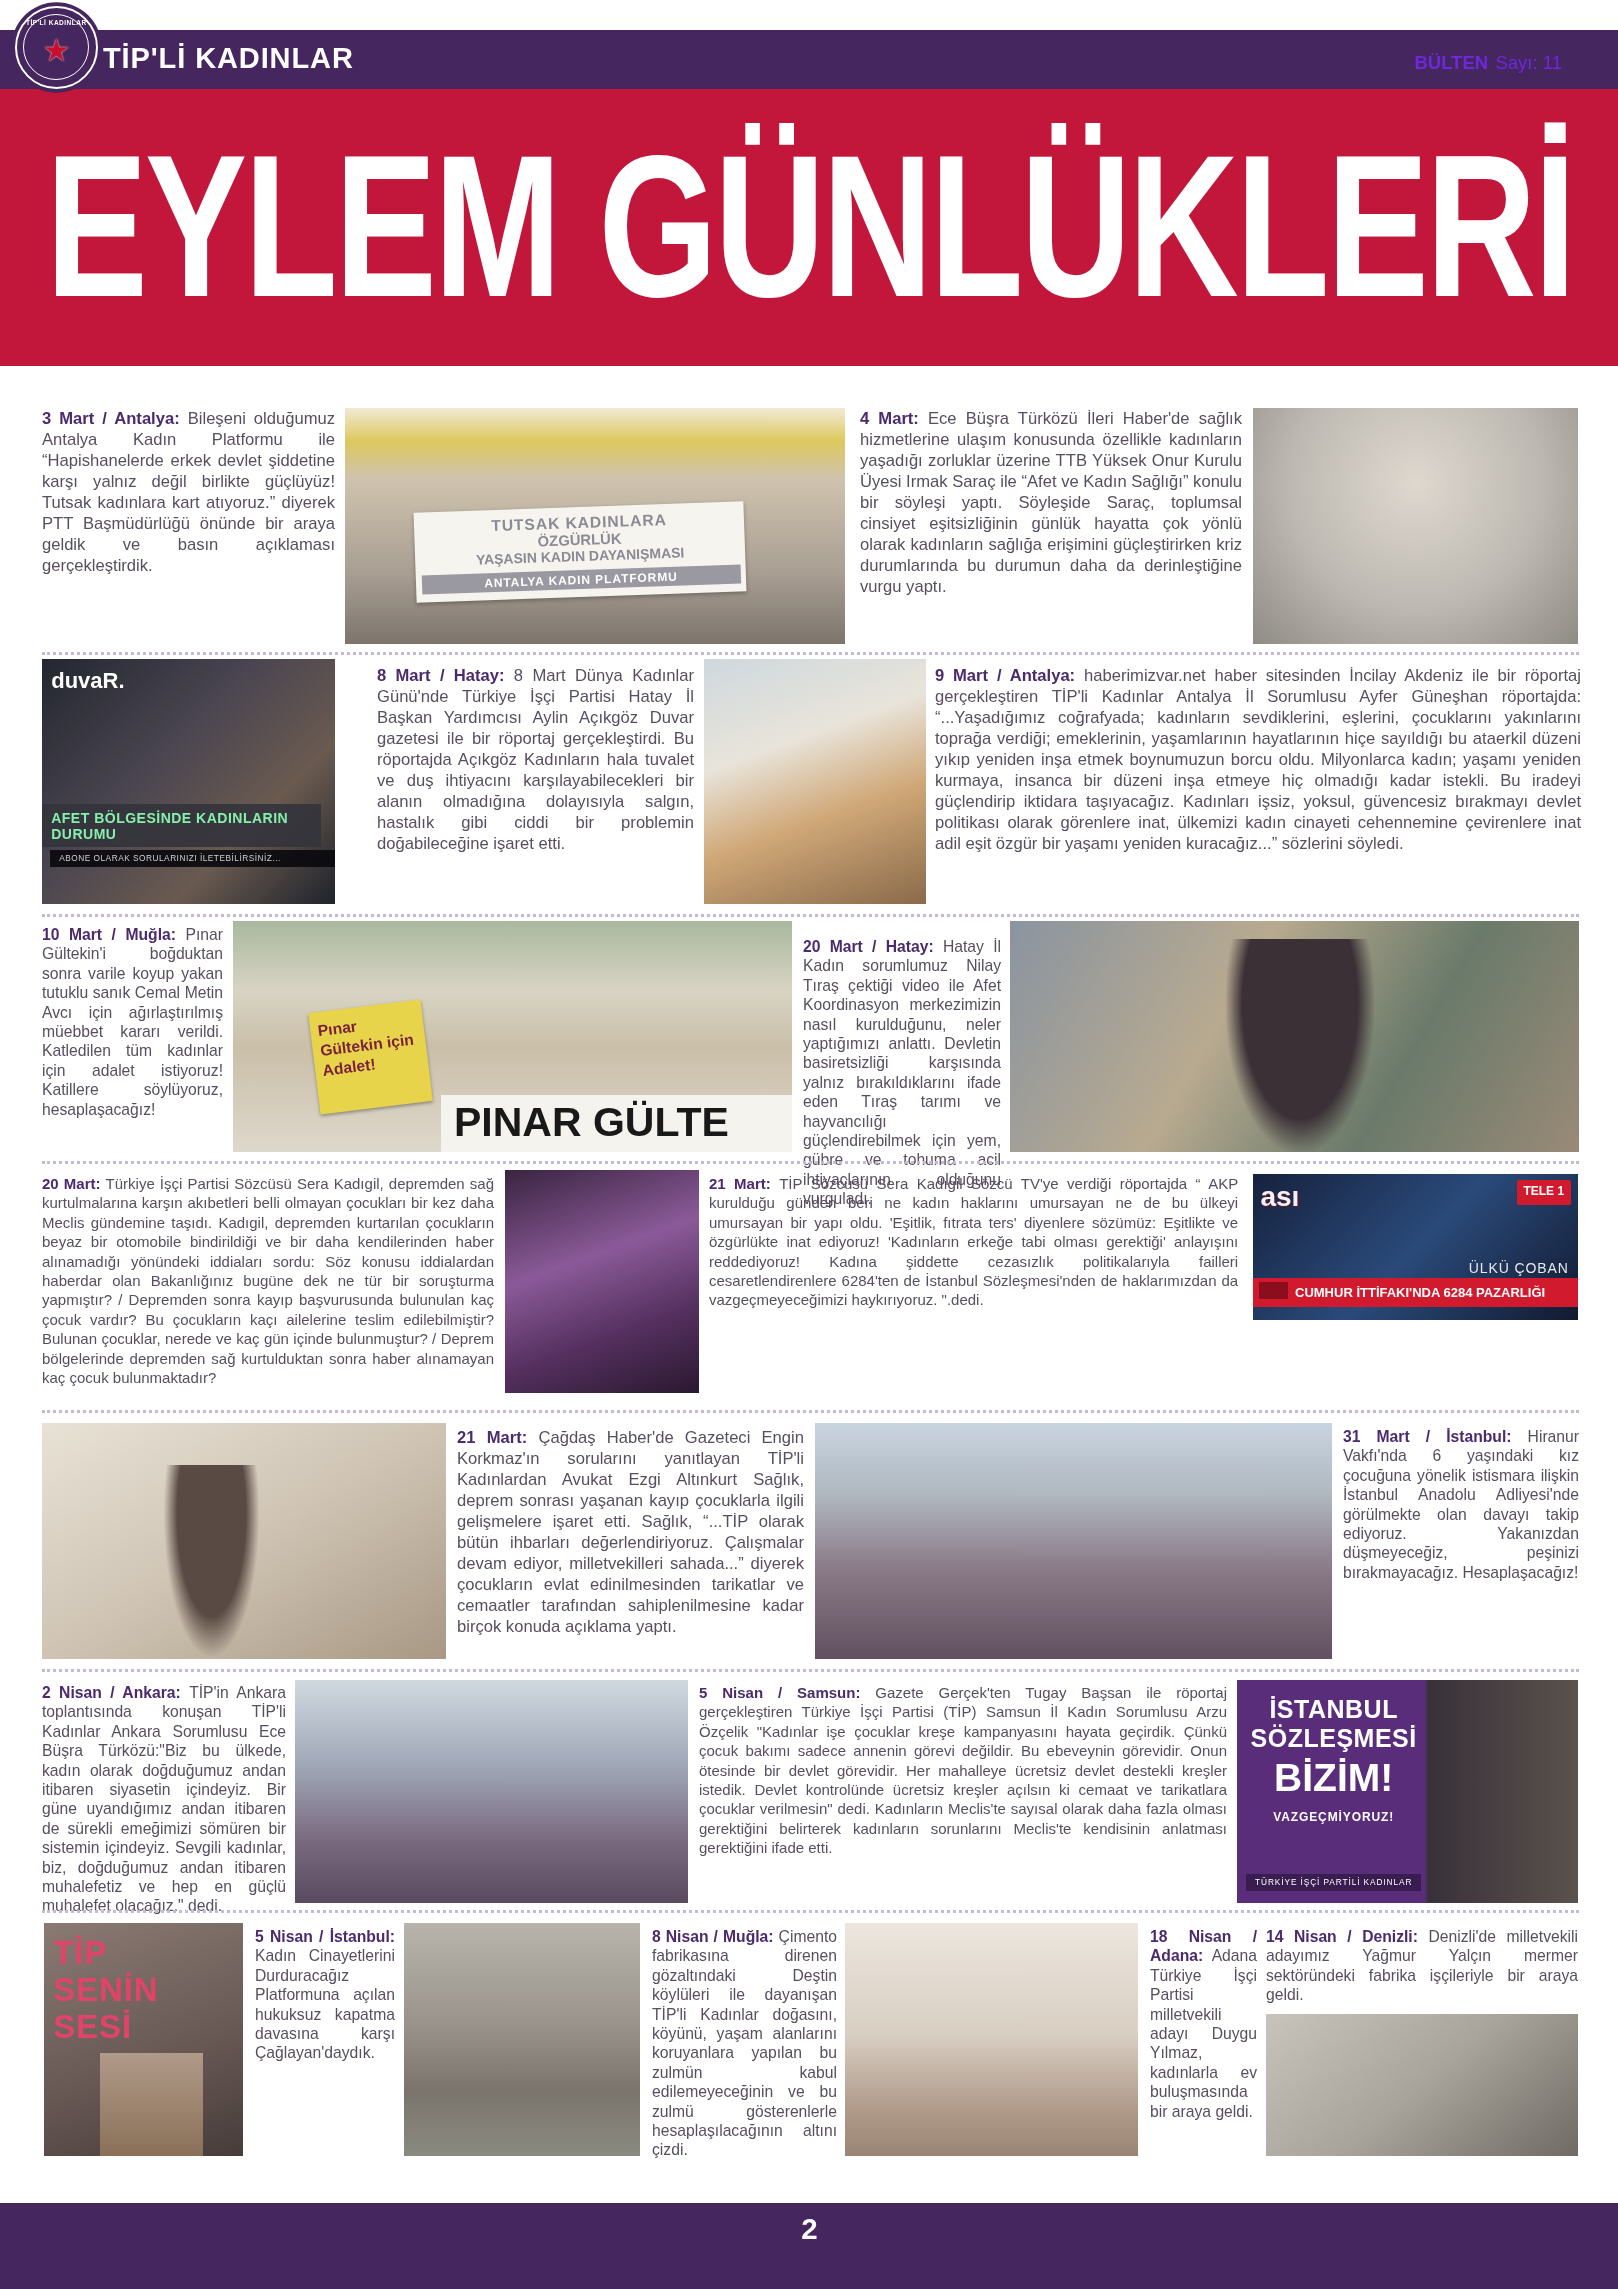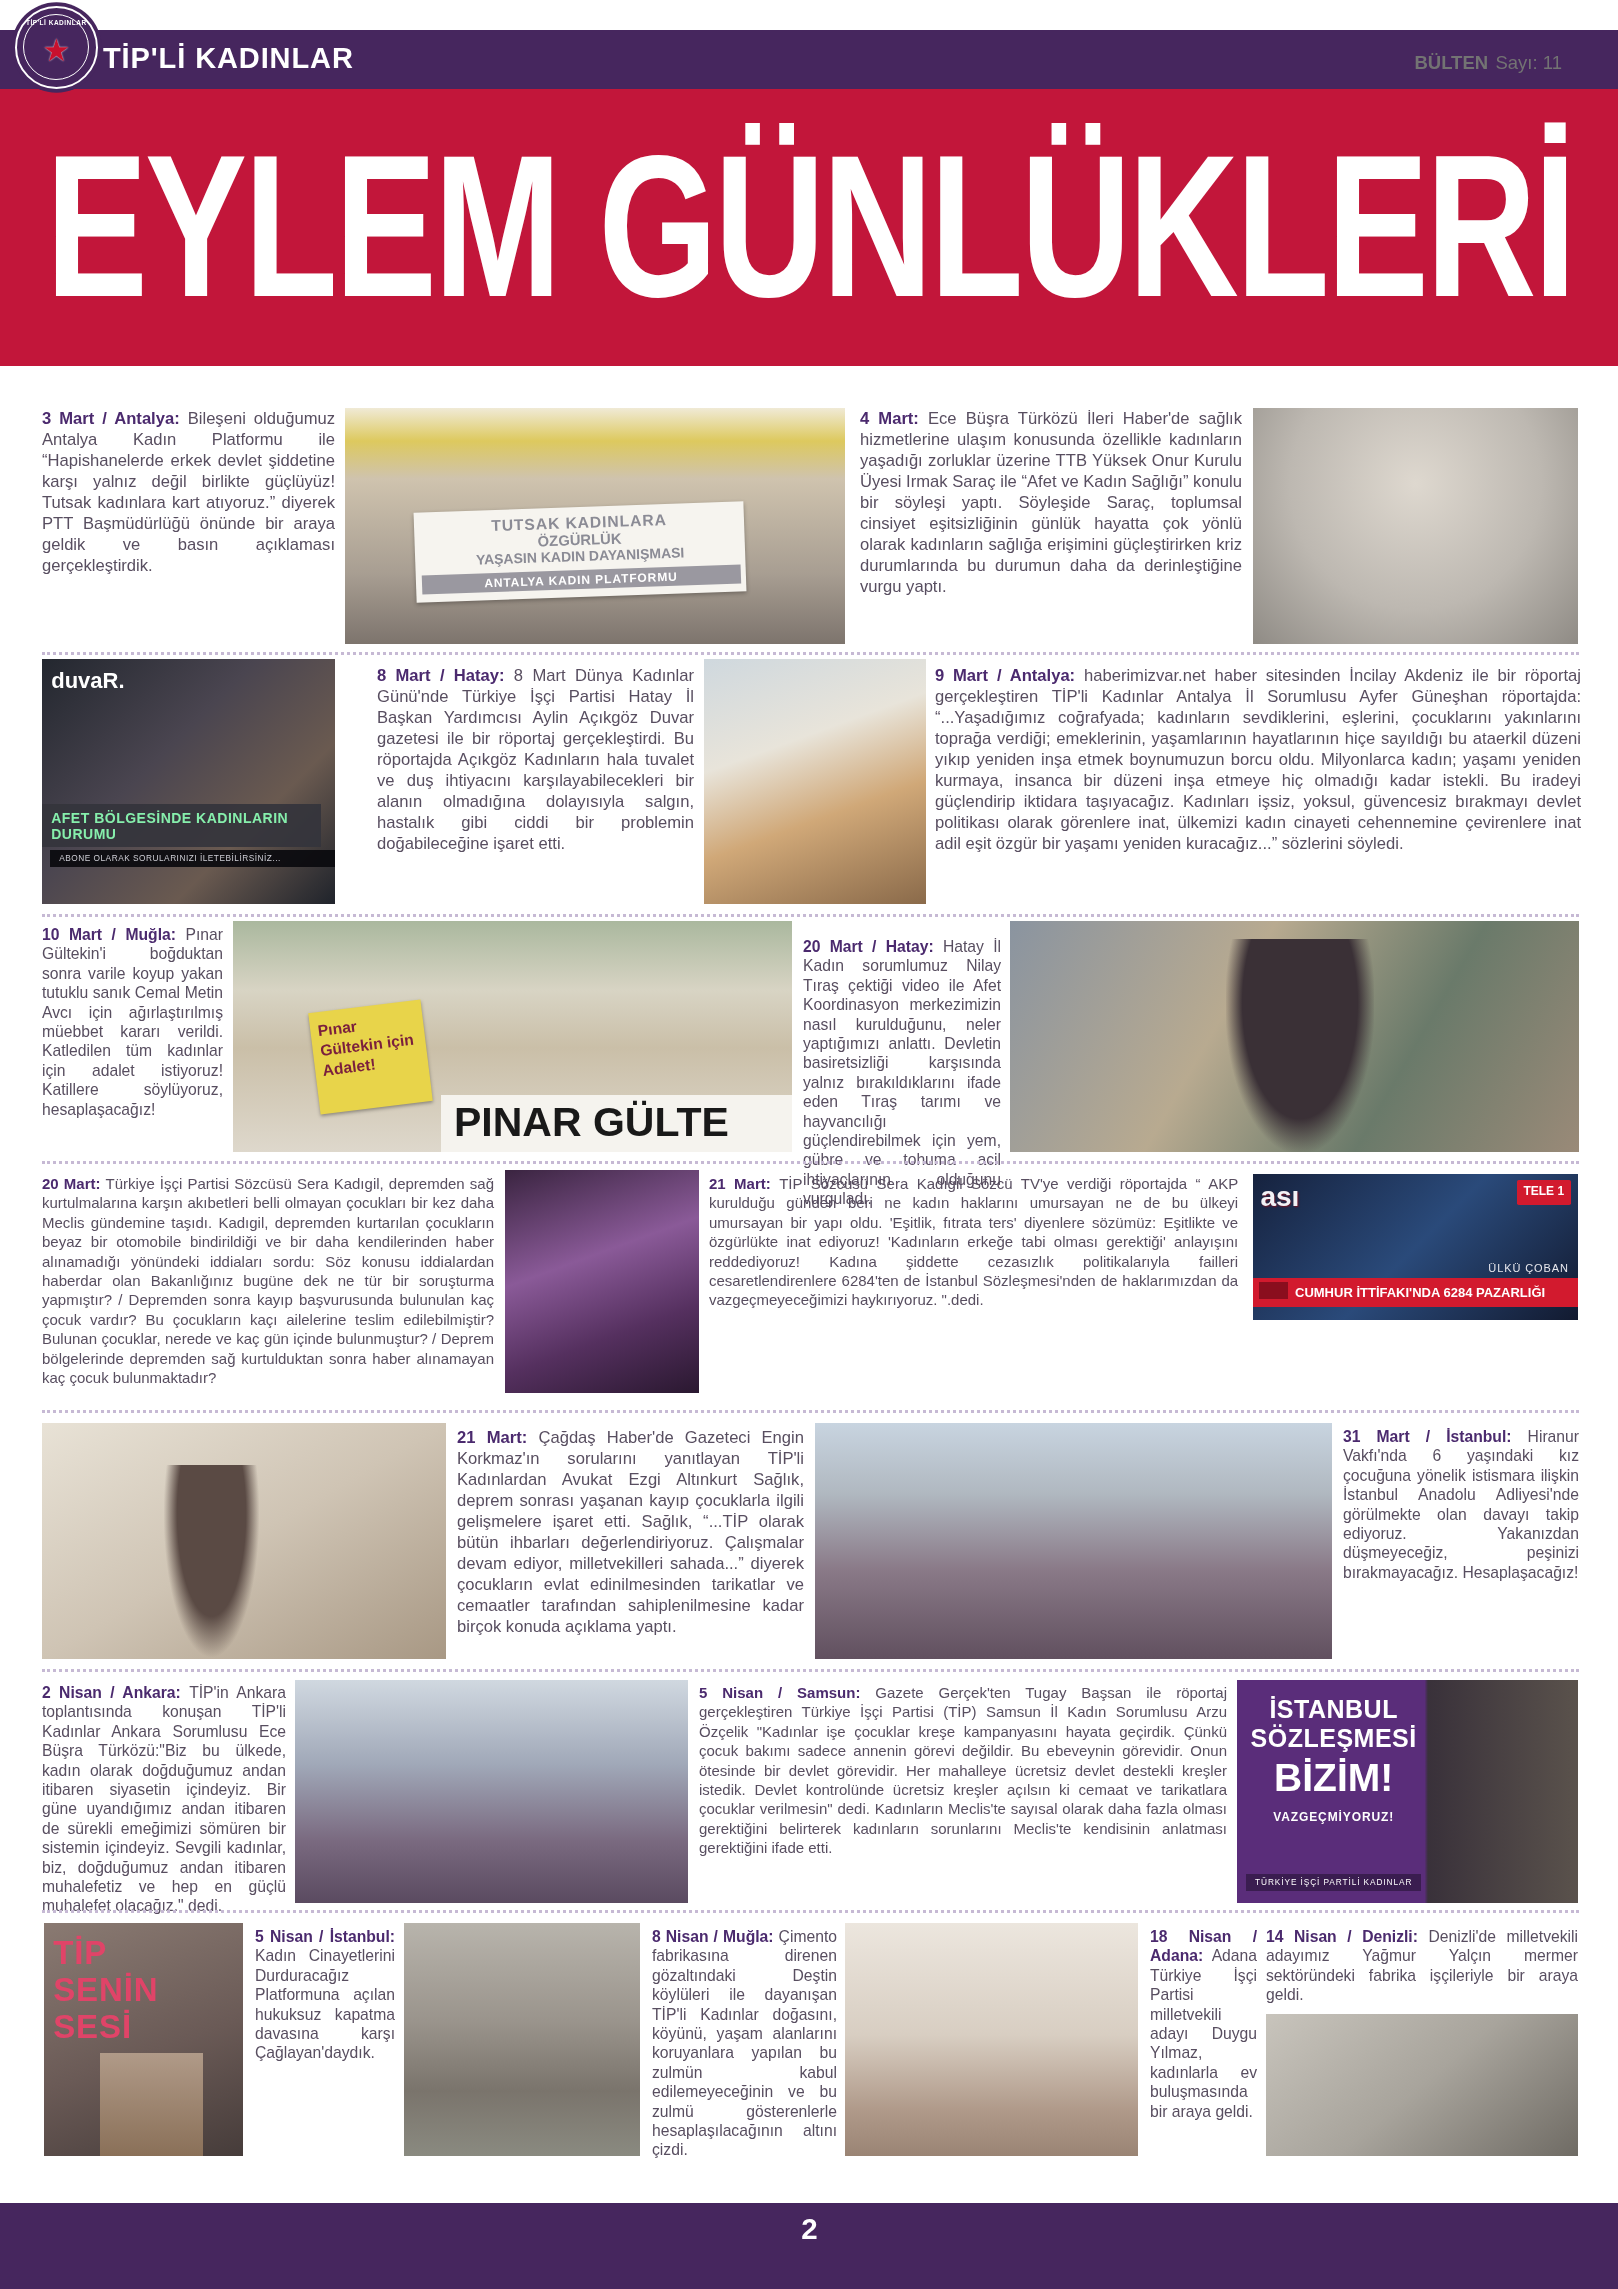--- a/index.html
+++ b/index.html
@@ -4,21 +4,21 @@
 <style>
   html,body{margin:0;padding:0;background:#e9e7ec;}
   *{box-sizing:border-box;}
   #page{
     position:relative;width:1619px;height:2290px;background:#ffffff;
     font-family:"Liberation Sans",sans-serif;overflow:hidden;margin:0 auto;
   }
   
   #topbar{position:absolute;left:0;top:29.5px;width:1619px;height:59px;background:#46265e;}
   #brand{position:absolute;left:103px;top:42px;font-size:29px;font-weight:bold;color:#ffffff;letter-spacing:0.9px;}
-  #issue{position:absolute;right:57px;top:52px;font-size:18.5px;color:#737373;}
+  #issue{position:absolute;right:57px;top:52px;font-size:18.5px;color:#6d28d9;}
   #issue b{font-weight:bold;margin-right:7.4px;}
   #logo{
     position:absolute;left:14.8px;top:5.5px;width:83px;height:83px;border-radius:50%;
     background:#46265e;border:2.8px solid #ffffff;z-index:5;
     box-shadow:0 0 0 3.7px #46265e;
   }
   #logo .ring{position:absolute;left:6.5px;top:6.5px;right:6.5px;bottom:6.5px;border:1.8px solid #ffffff;border-radius:50%;}
   #logo .ringtext{position:absolute;left:0;right:0;top:11px;text-align:center;font-size:6.5px;color:#ffffff;font-weight:bold;letter-spacing:0.5px;}
   #logo .star{position:absolute;left:0;right:0;top:24px;text-align:center;font-size:31px;color:#c8102e;text-shadow:0 0 1.8px #ffffff;}
   
@@ -57,21 +57,21 @@
     color:#7a1f3d;font-weight:bold;font-size:15.7px;line-height:20px;padding:9.2px 7.4px;box-shadow:0 1.8px 3.7px rgba(0,0,0,.35);}
   .pinar-banner{position:absolute;left:208px;bottom:0;width:352px;height:57px;background:#f5f3ee;
     color:#191919;font-weight:800;font-size:41px;line-height:55px;padding-left:13px;white-space:nowrap;}
   .ph-market{background:linear-gradient(120deg,#8a94a0 0%,#b8aa90 38%,#6a7a6a 68%,#9a8a78 100%);}
   .ph-market::after{content:"";position:absolute;left:38%;top:8%;width:26%;height:92%;
     background:radial-gradient(ellipse at 50% 30%,#3a3036 0%,#3a3036 55%,transparent 72%);}
   .ph-meclis{background:linear-gradient(160deg,#3a2440 0%,#8a5a98 40%,#55305f 70%,#2a1830 100%);}
   .ph-tele1{background:linear-gradient(135deg,#16223e 0%,#2a4a7a 50%,#121a30 100%);float:right;margin:0 0 9.2px 14.8px;position:relative;}
   .tele1-logo{position:absolute;right:7.4px;top:5.5px;background:#d21a2e;color:#ffffff;font-weight:800;font-size:12px;padding:2.8px 6.5px;border-radius:1.8px;}
   .tele1-frag{position:absolute;left:7.4px;top:13px;color:#f2f2f6;font-weight:800;font-size:28px;text-shadow:0.9px 0.9px 1.8px #7a1020;}
-  .tele1-name{position:absolute;right:9.2px;bottom:42px;color:#e8e8ee;font-size:11px;letter-spacing:0.9px;}
+  .tele1-name{position:absolute;right:9.2px;bottom:42px;color:#e8e8ee;font-size:14px;letter-spacing:0.9px;}
   .tele1-band{position:absolute;left:0;right:0;bottom:13px;background:#d21a2e;color:#ffffff;font-weight:800;
     font-size:13px;padding:4.6px 7.4px 4.6px 42px;white-space:nowrap;}
   .tele1-band::before{content:"";position:absolute;left:5.5px;top:3.7px;width:29.5px;height:16.6px;background:#8a0e1e;}
   .ph-desk{background:linear-gradient(150deg,#e8e2d6 0%,#cfc4b4 50%,#a89884 100%);}
   .ph-desk::after{content:"";position:absolute;left:30%;top:18%;width:24%;height:82%;
     background:radial-gradient(ellipse at 50% 25%,#5a4a44 0%,#5a4a44 50%,transparent 70%);}
   .ph-flags{background:linear-gradient(180deg,#c8d4e0 0%,#b0b8c0 30%,#8a7a88 62%,#61505f 100%);}
   .ph-tipbanner{background:linear-gradient(180deg,#d0d8e0 0%,#a0a8b8 38%,#7a6a80 72%,#5a4a60 100%);}
   .ph-ist{background:linear-gradient(90deg,#5a2d7a 0%,#5a2d7a 55%,#39313a 56%,#5a524c 100%);}
   .ist-poster{position:absolute;left:9.2px;top:14.8px;width:175px;color:#ffffff;text-align:center;}

